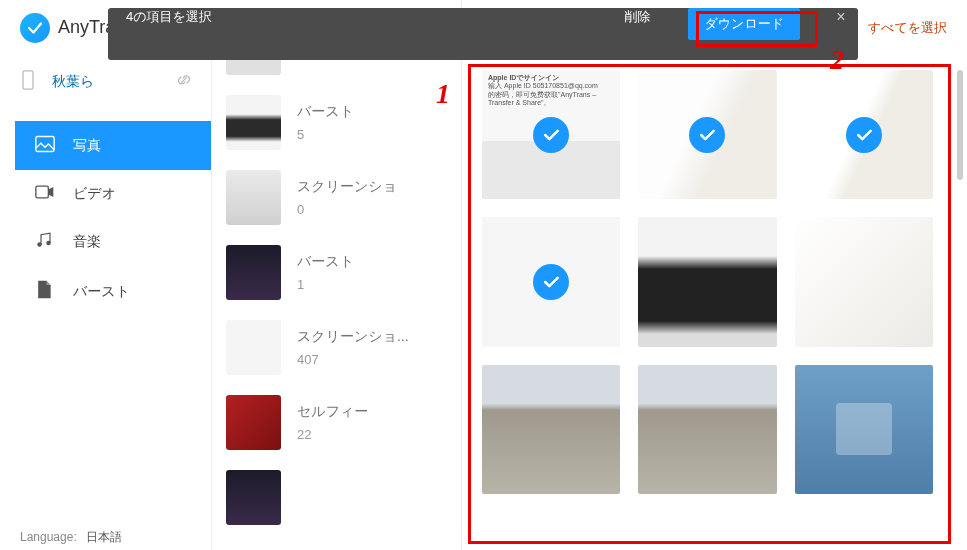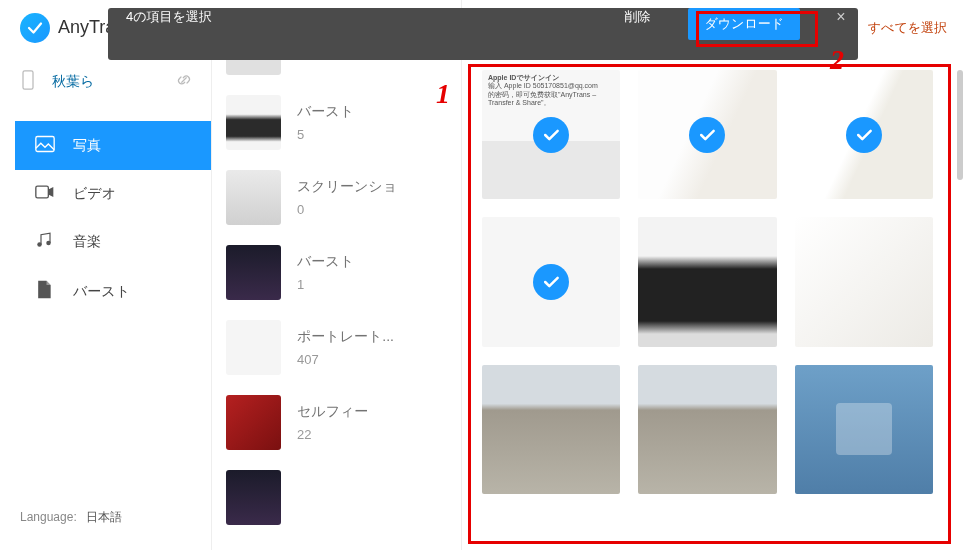--- a/index.html
+++ b/index.html
@@ -22,21 +22,21 @@
 
 .sidebar { position: absolute; top: 60px; left: 0; width: 212px; bottom: 0; background: #fff; border-right: 1px solid #eee; }
 .device-row { display: flex; align-items: center; padding: 10px 18px 10px 20px; color: #0369a1; font-size: 14px; }
 .device-row .icon { width: 20px; margin-right: 12px; color: #999; }
 .device-row .name { flex: 1; }
 .device-row .unlink { color: #bbb; }
 .nav { margin-top: 18px; margin-left: 15px; }
 .nav-item { display: flex; align-items: center; padding: 14px 20px; font-size: 14px; color: #444; cursor: pointer; }
 .nav-item.active { background: #1a98ff; color: #fff; }
 .nav-item .icon { width: 24px; margin-right: 14px; }
-.lang { position: absolute; bottom: 24px; left: 20px; font-size: 12px; color: #888; }
+.lang { position: absolute; bottom: 4px; left: 20px; font-size: 12px; color: #888; }
 .lang span.val { color: #555; margin-left: 6px; }
 
 
 .albums { position: absolute; top: 0; left: 212px; width: 250px; bottom: 0; border-right: 1px solid #eee; overflow: hidden; padding-top: 10px; }
 .album-row { display: flex; align-items: center; padding: 10px 14px; cursor: pointer; }
 .album-thumb { width: 55px; height: 55px; background: #e6e6e6; border-radius: 3px; margin-right: 16px; display: flex; align-items: center; justify-content: center; overflow: hidden; }
 .album-info .name { font-size: 14px; color: #737373; margin-bottom: 6px; white-space: nowrap; overflow: hidden; text-overflow: ellipsis; max-width: 140px; }
 .album-info .count { font-size: 13px; color: #999; }
 .album-row.sel .count { color: #1a98ff; }
 
@@ -169,21 +169,21 @@
     <div class="album-row">
       <div class="album-thumb tb-pano"></div>
     <div class="album-info">
       <div class="name">バースト</div>
       <div class="count">1</div>
     </div>
     </div>
     <div class="album-row">
       <div class="album-thumb tb-chat"></div>
     <div class="album-info">
-      <div class="name">ポートレート...</div>
+      <div class="name">スクリーンショ...</div>
       <div class="count">407</div>
     </div>
     </div>
     <div class="album-row">
       <div class="album-thumb tb-self"></div>
     <div class="album-info">
       <div class="name">セルフィー</div>
       <div class="count">22</div>
     </div>
     </div>

